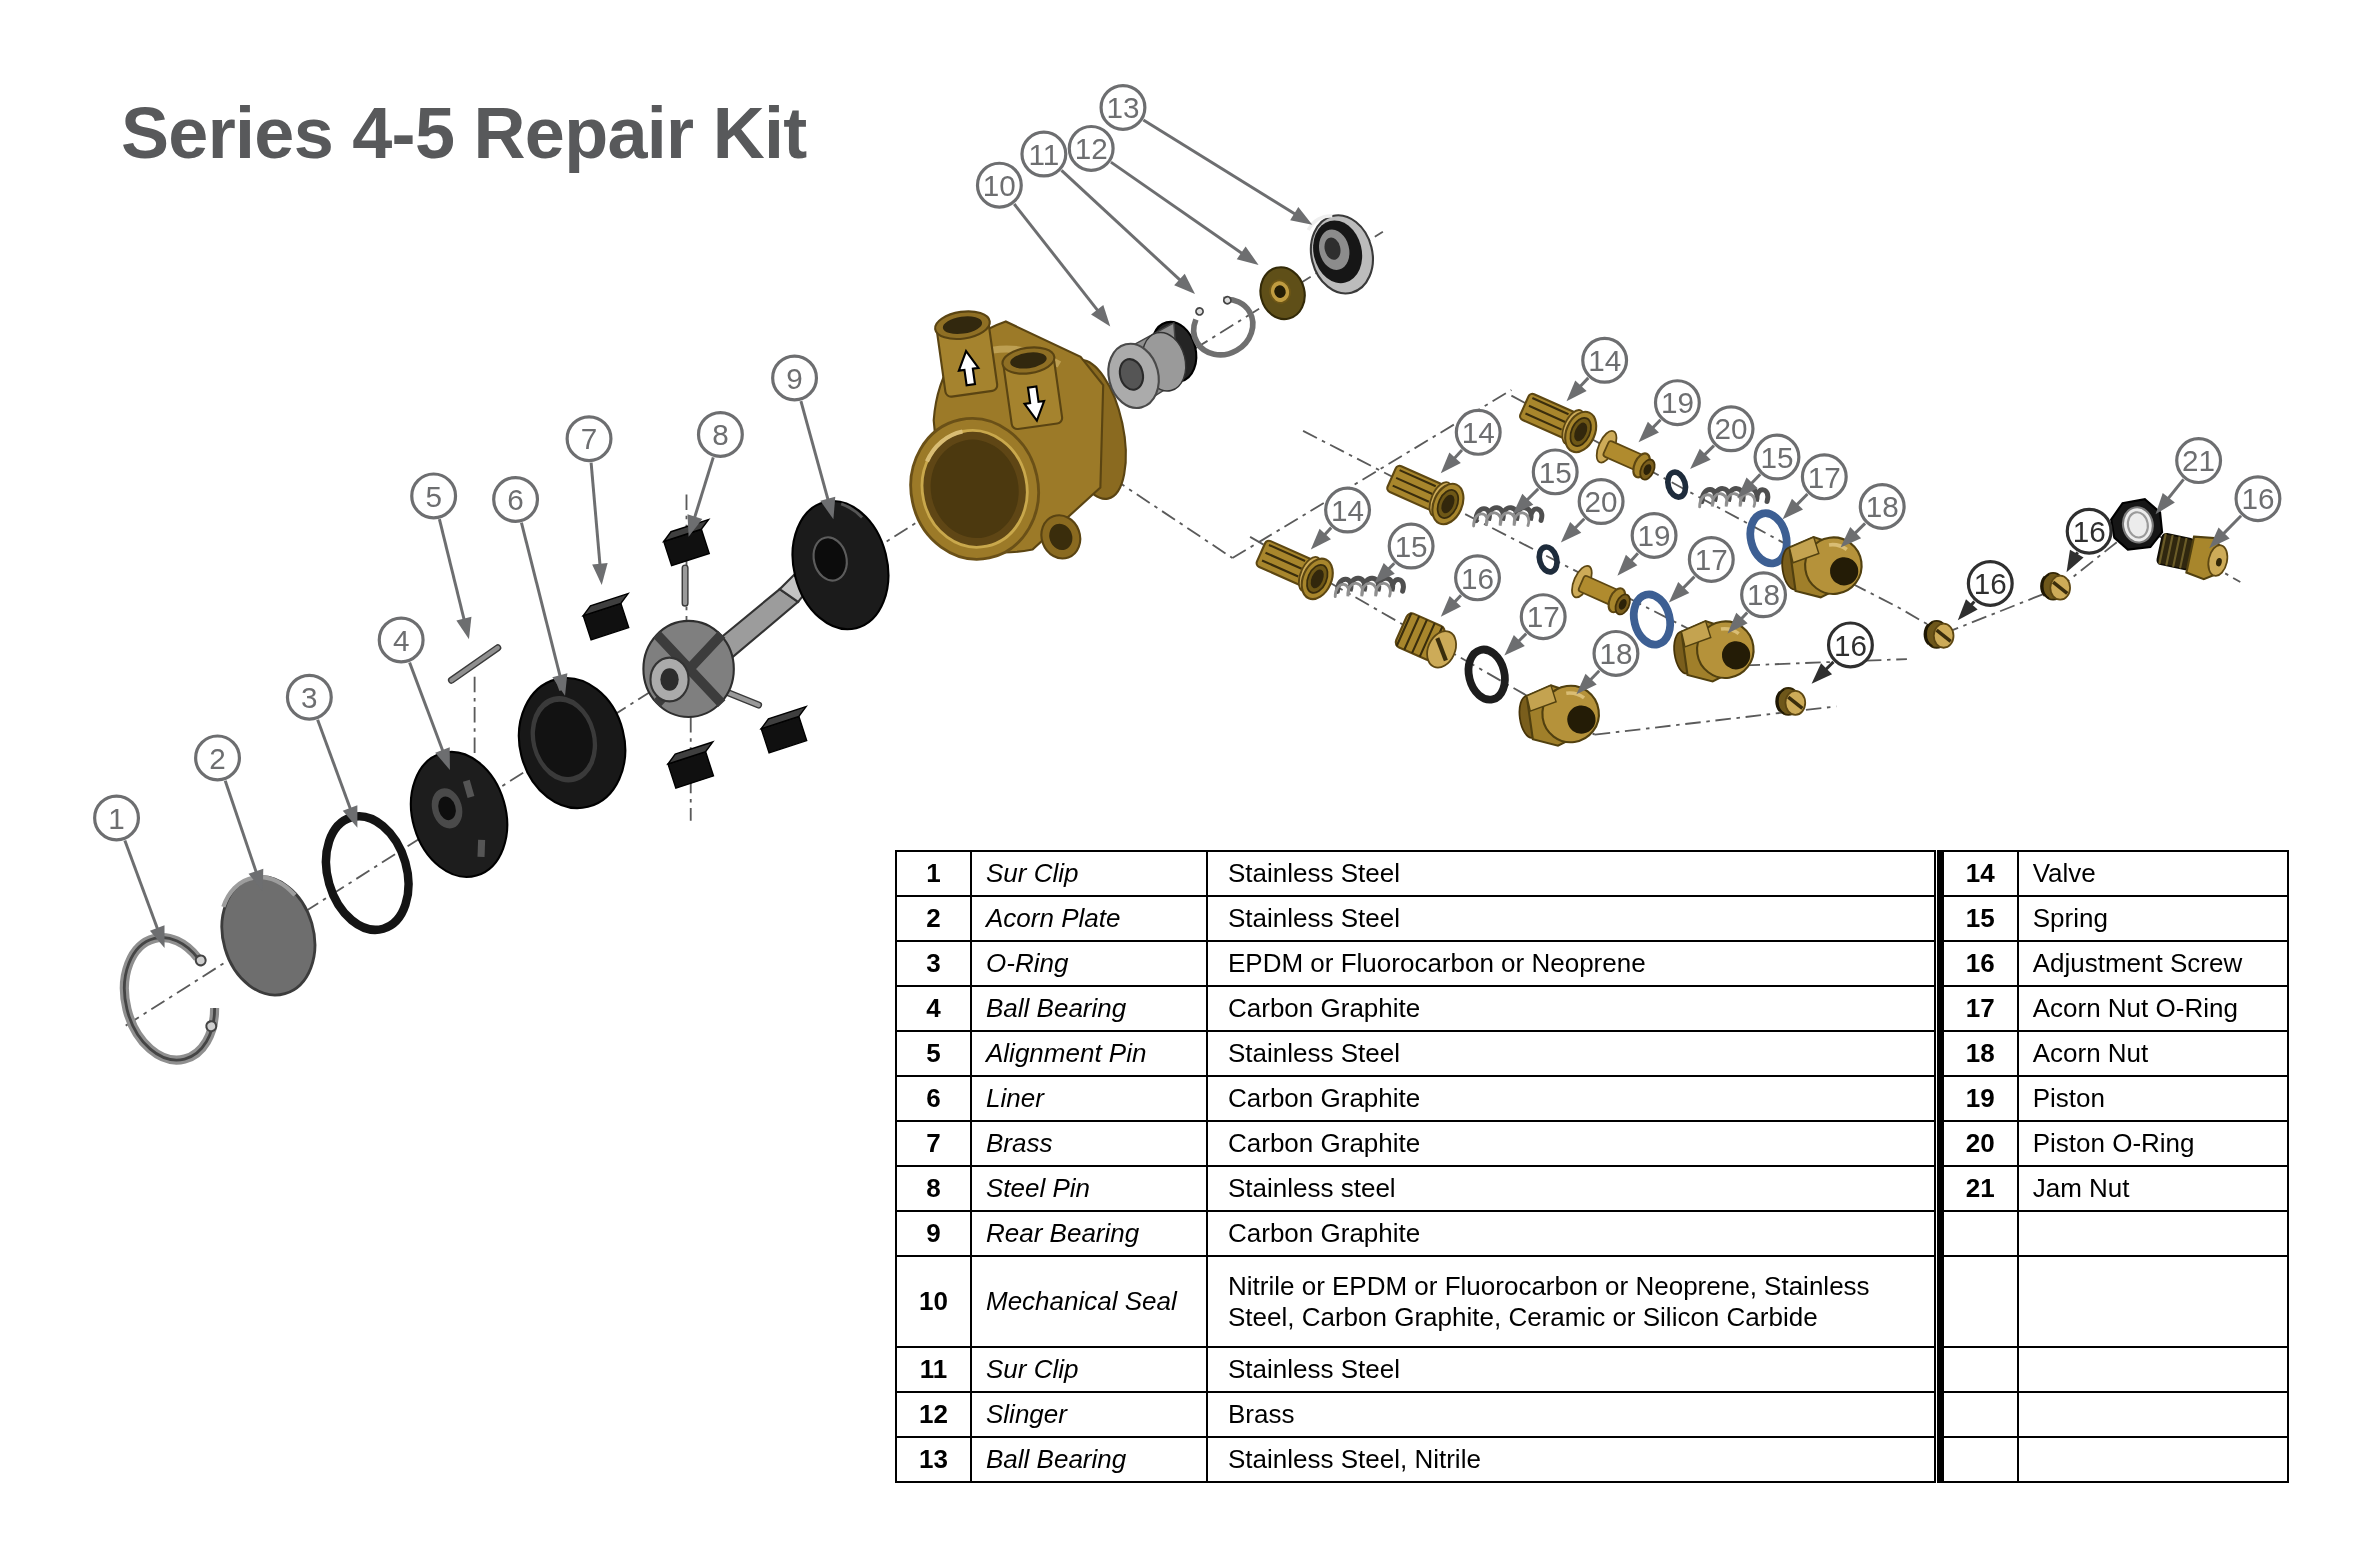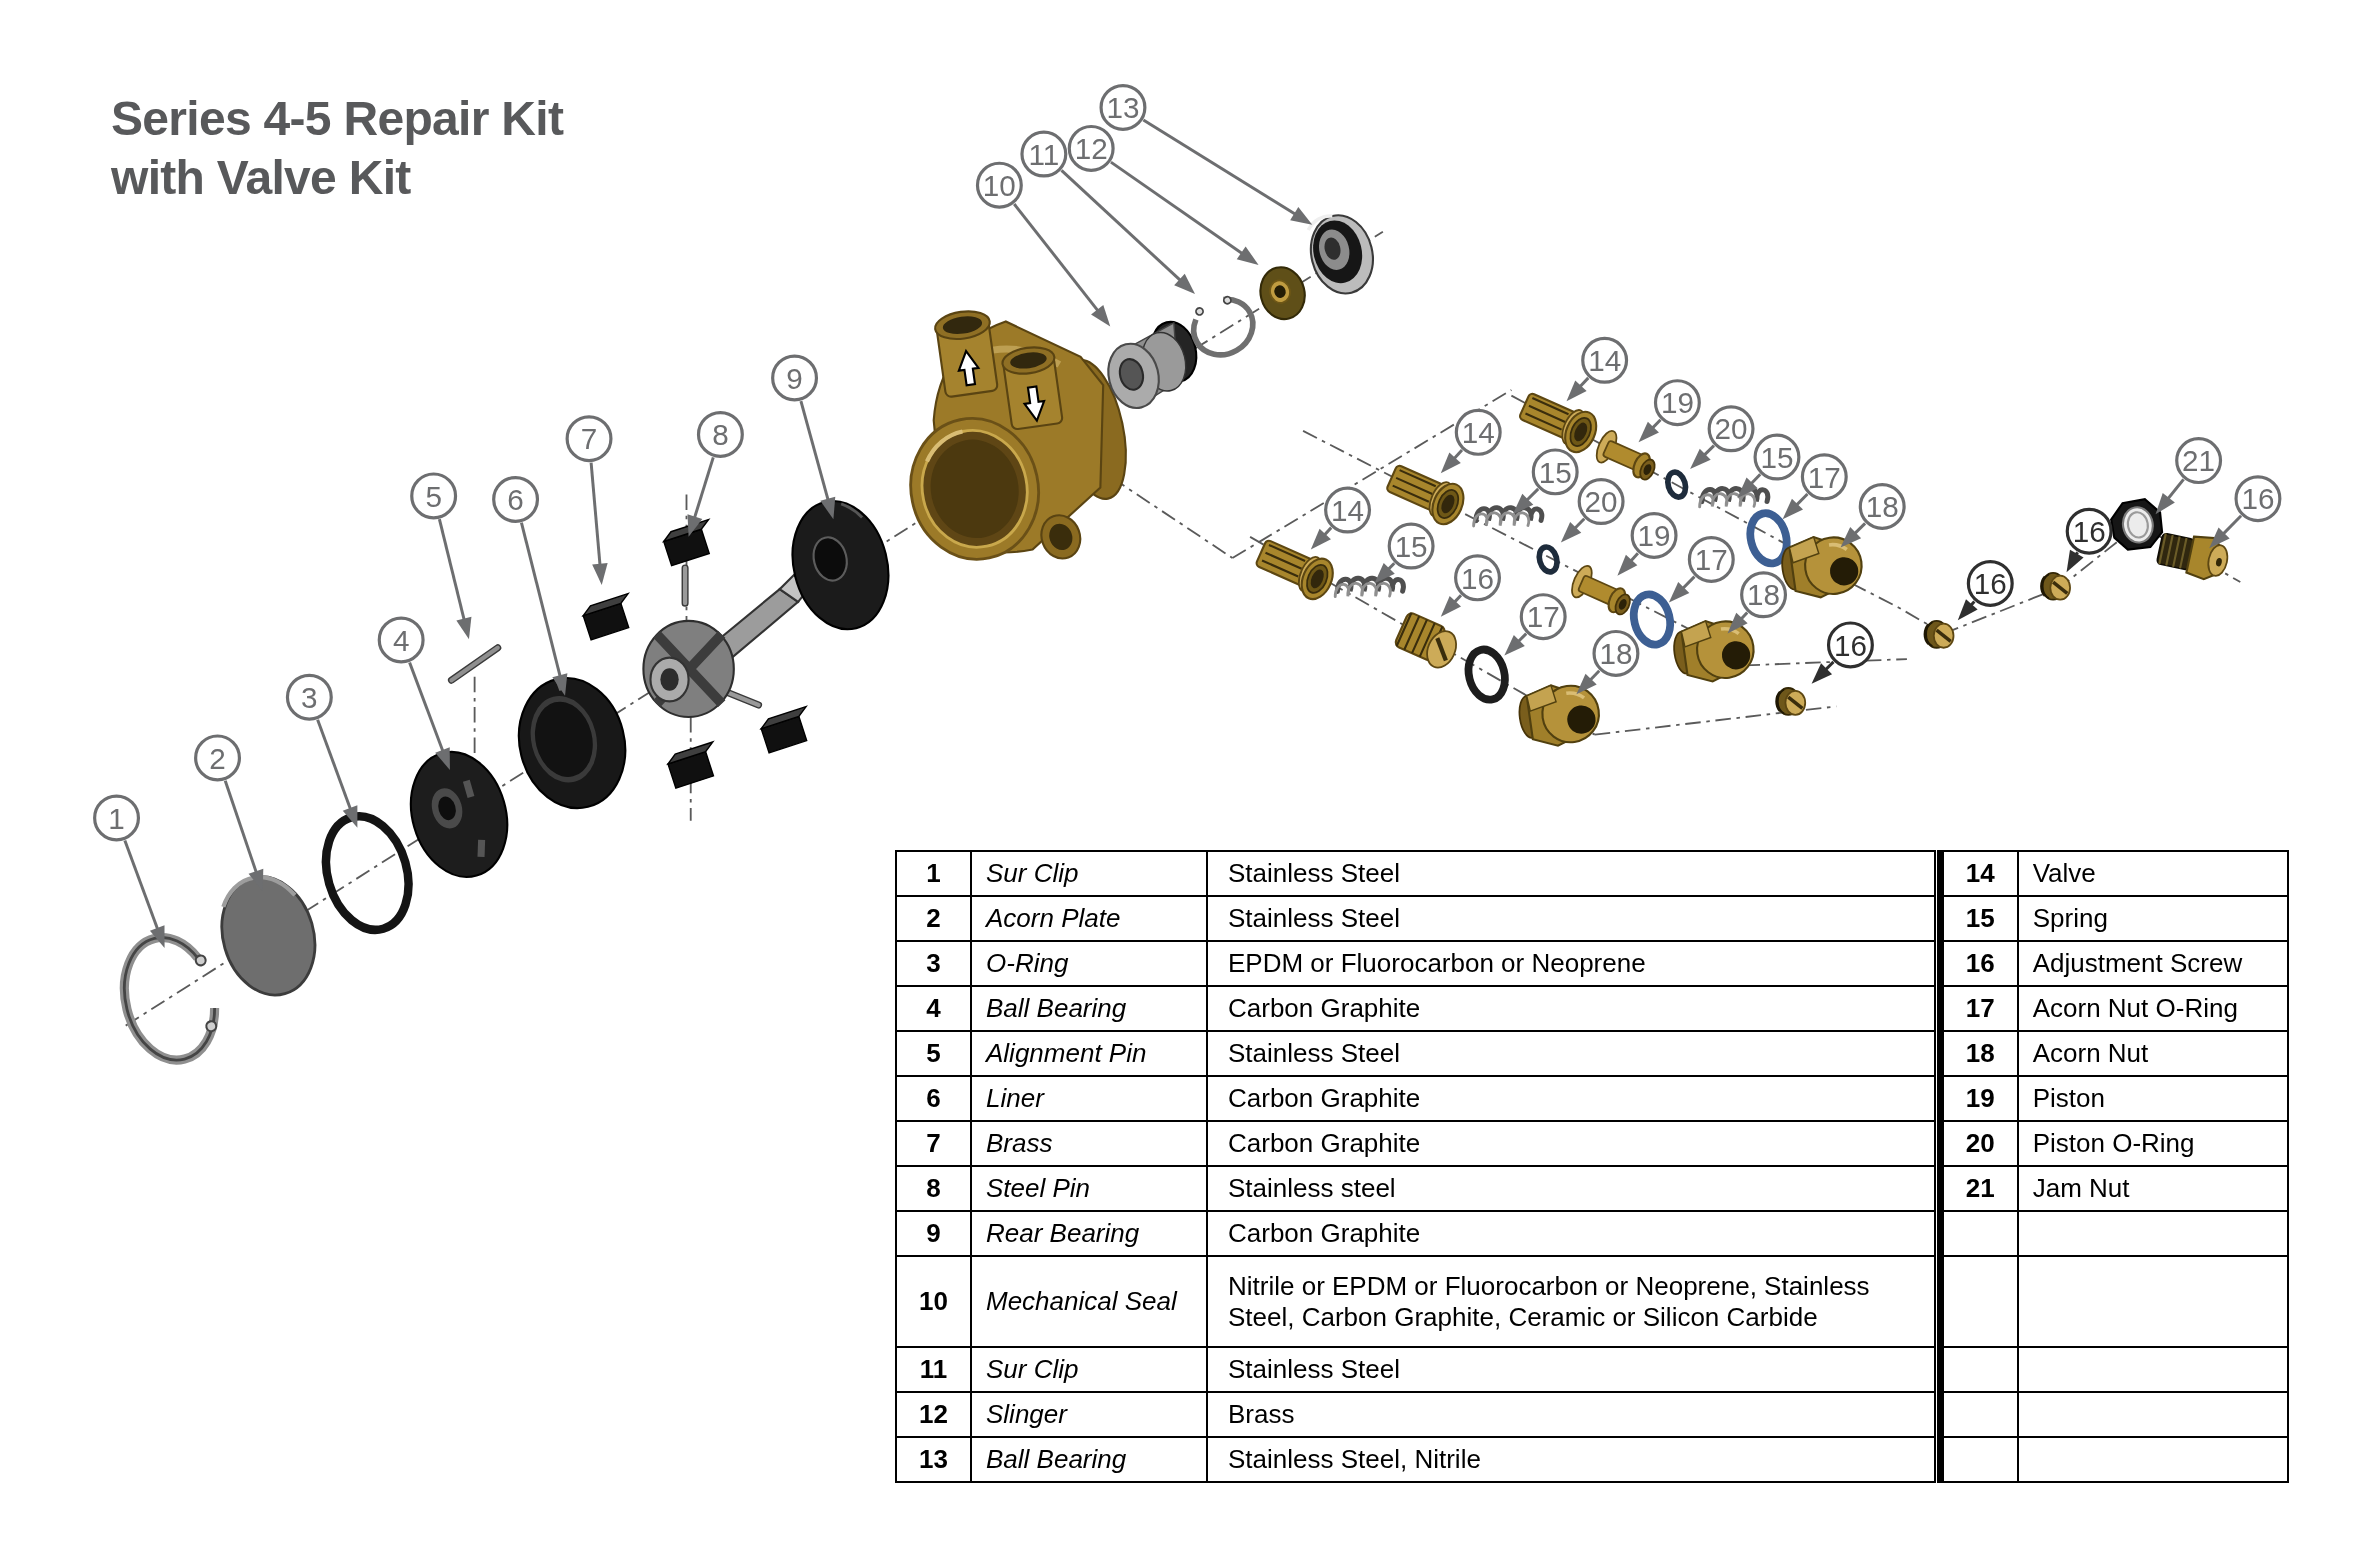--- a/index.html
+++ b/index.html
@@ -1,20 +1,20 @@
 <!DOCTYPE html>
 <html style="font-size:11.3px"><head>
 <meta charset="utf-8">
 <style>
   html,body{margin:0;padding:0;background:#fff;}
   body{width:2354px;height:1566px;position:relative;font-family:"Liberation Sans",sans-serif;overflow:hidden;}
   #stage{position:absolute;left:0;top:0;width:2354px;height:1566px;}
   #diagram-svg{position:absolute;left:0;top:0;}
   
-  .title{position:absolute;left:111px;top:90px;color:#58595b;font-size:48px;font-weight:700;line-height:1.22;letter-spacing:-0.7px;}
+  .title{position:absolute;left:121px;top:90px;color:#58595b;font-size:72px;font-weight:700;line-height:1.22;letter-spacing:-0.7px;}
   
   .tables{position:absolute;left:895px;top:850px;display:flex;align-items:flex-start;}
   table.pt{border-collapse:collapse;table-layout:fixed;background:#fff;}
   table.pt td{border:2.1px solid #000;font-size:26px;color:#000;padding:0 0 0 14px;vertical-align:middle;line-height:1.18;}
   table.pt tr{height:45px;}
   table.pt tr.tall{height:91px;}
   table.pt td.num{width:73px;text-align:center;font-weight:700;padding:0;}
   #tbl-left{border:2.8px solid #000;width:1011px;}
   #tbl-left td.name{width:220px;font-style:italic;}
   #tbl-left td.mat{width:706px;padding-left:20px;}
@@ -504,21 +504,20 @@
           <line x1="3173.131948473829" y1="730.2139653164049" x2="3144.8480363714148" y2="758.90778918842" class="bal-line" stroke="#6d6e70"></line>
           <polygon points="3128,776 3141.2261155089604,746.9127198152933 3156.893975419576,762.3567531557567" fill="#6d6e70"></polygon>
           <circle cx="3197" cy="706" r="31" class="bal-circ" stroke="#6d6e70"></circle>
           <text x="3197" y="706" dy="0.36em" class="bal-txt" fill="#6d6e70">16</text>
         </g>
       </g>
 </svg>
 
 <div class="title">
   <div>Series 4-5 Repair Kit</div>
-  <div>with Valve Kit</div>
 </div>
 
 <div class="tables">
   <table id="tbl-left" class="pt">
         <tbody>
           <tr>
             <td class="num">1</td>
                   <td class="name">Sur Clip</td>
                   <td class="mat">Stainless Steel</td>
           </tr>

